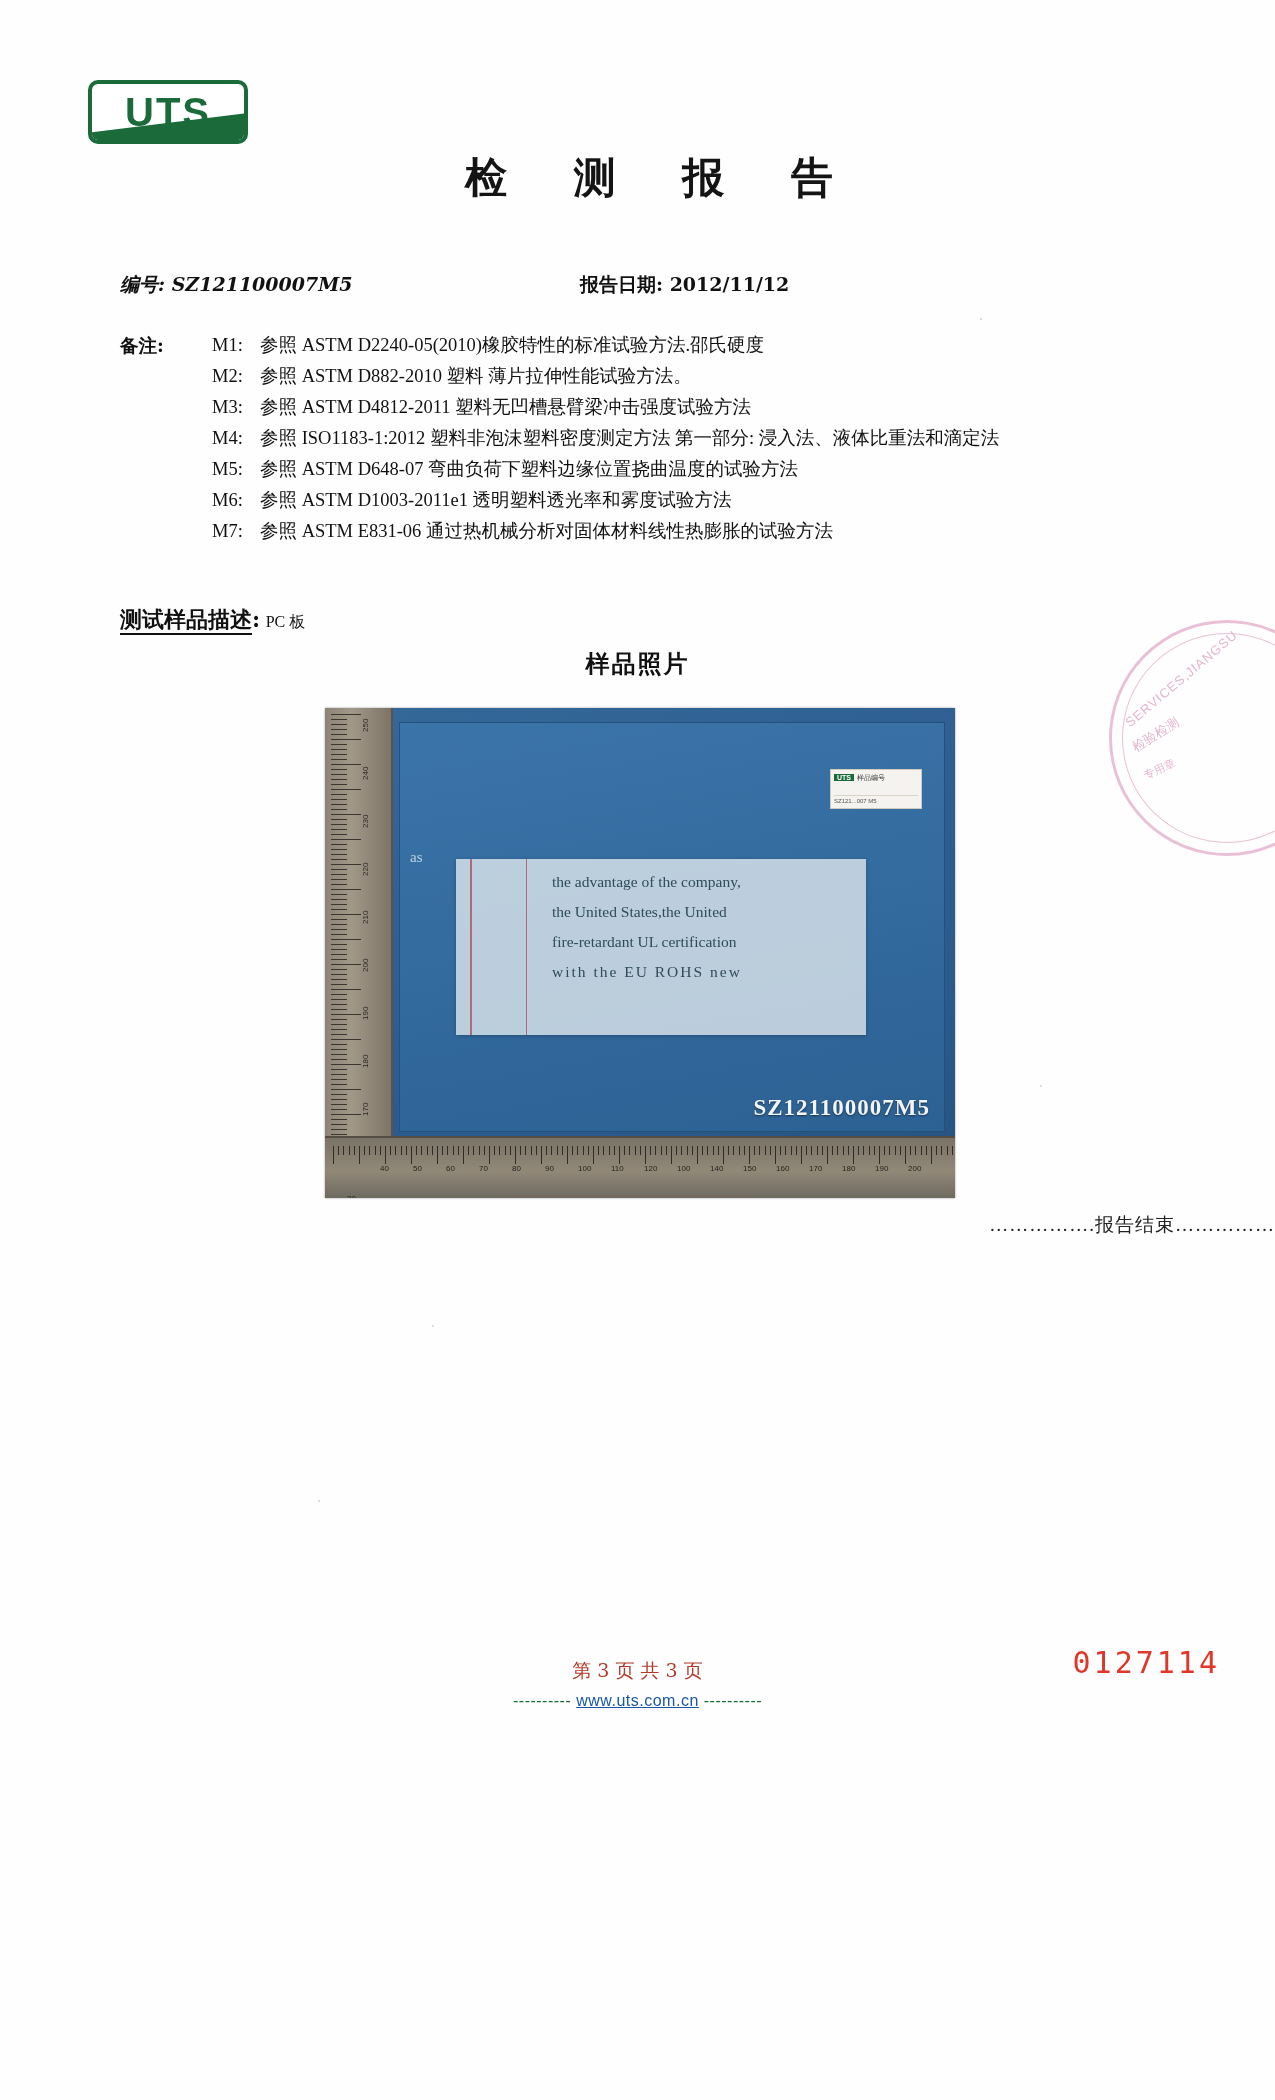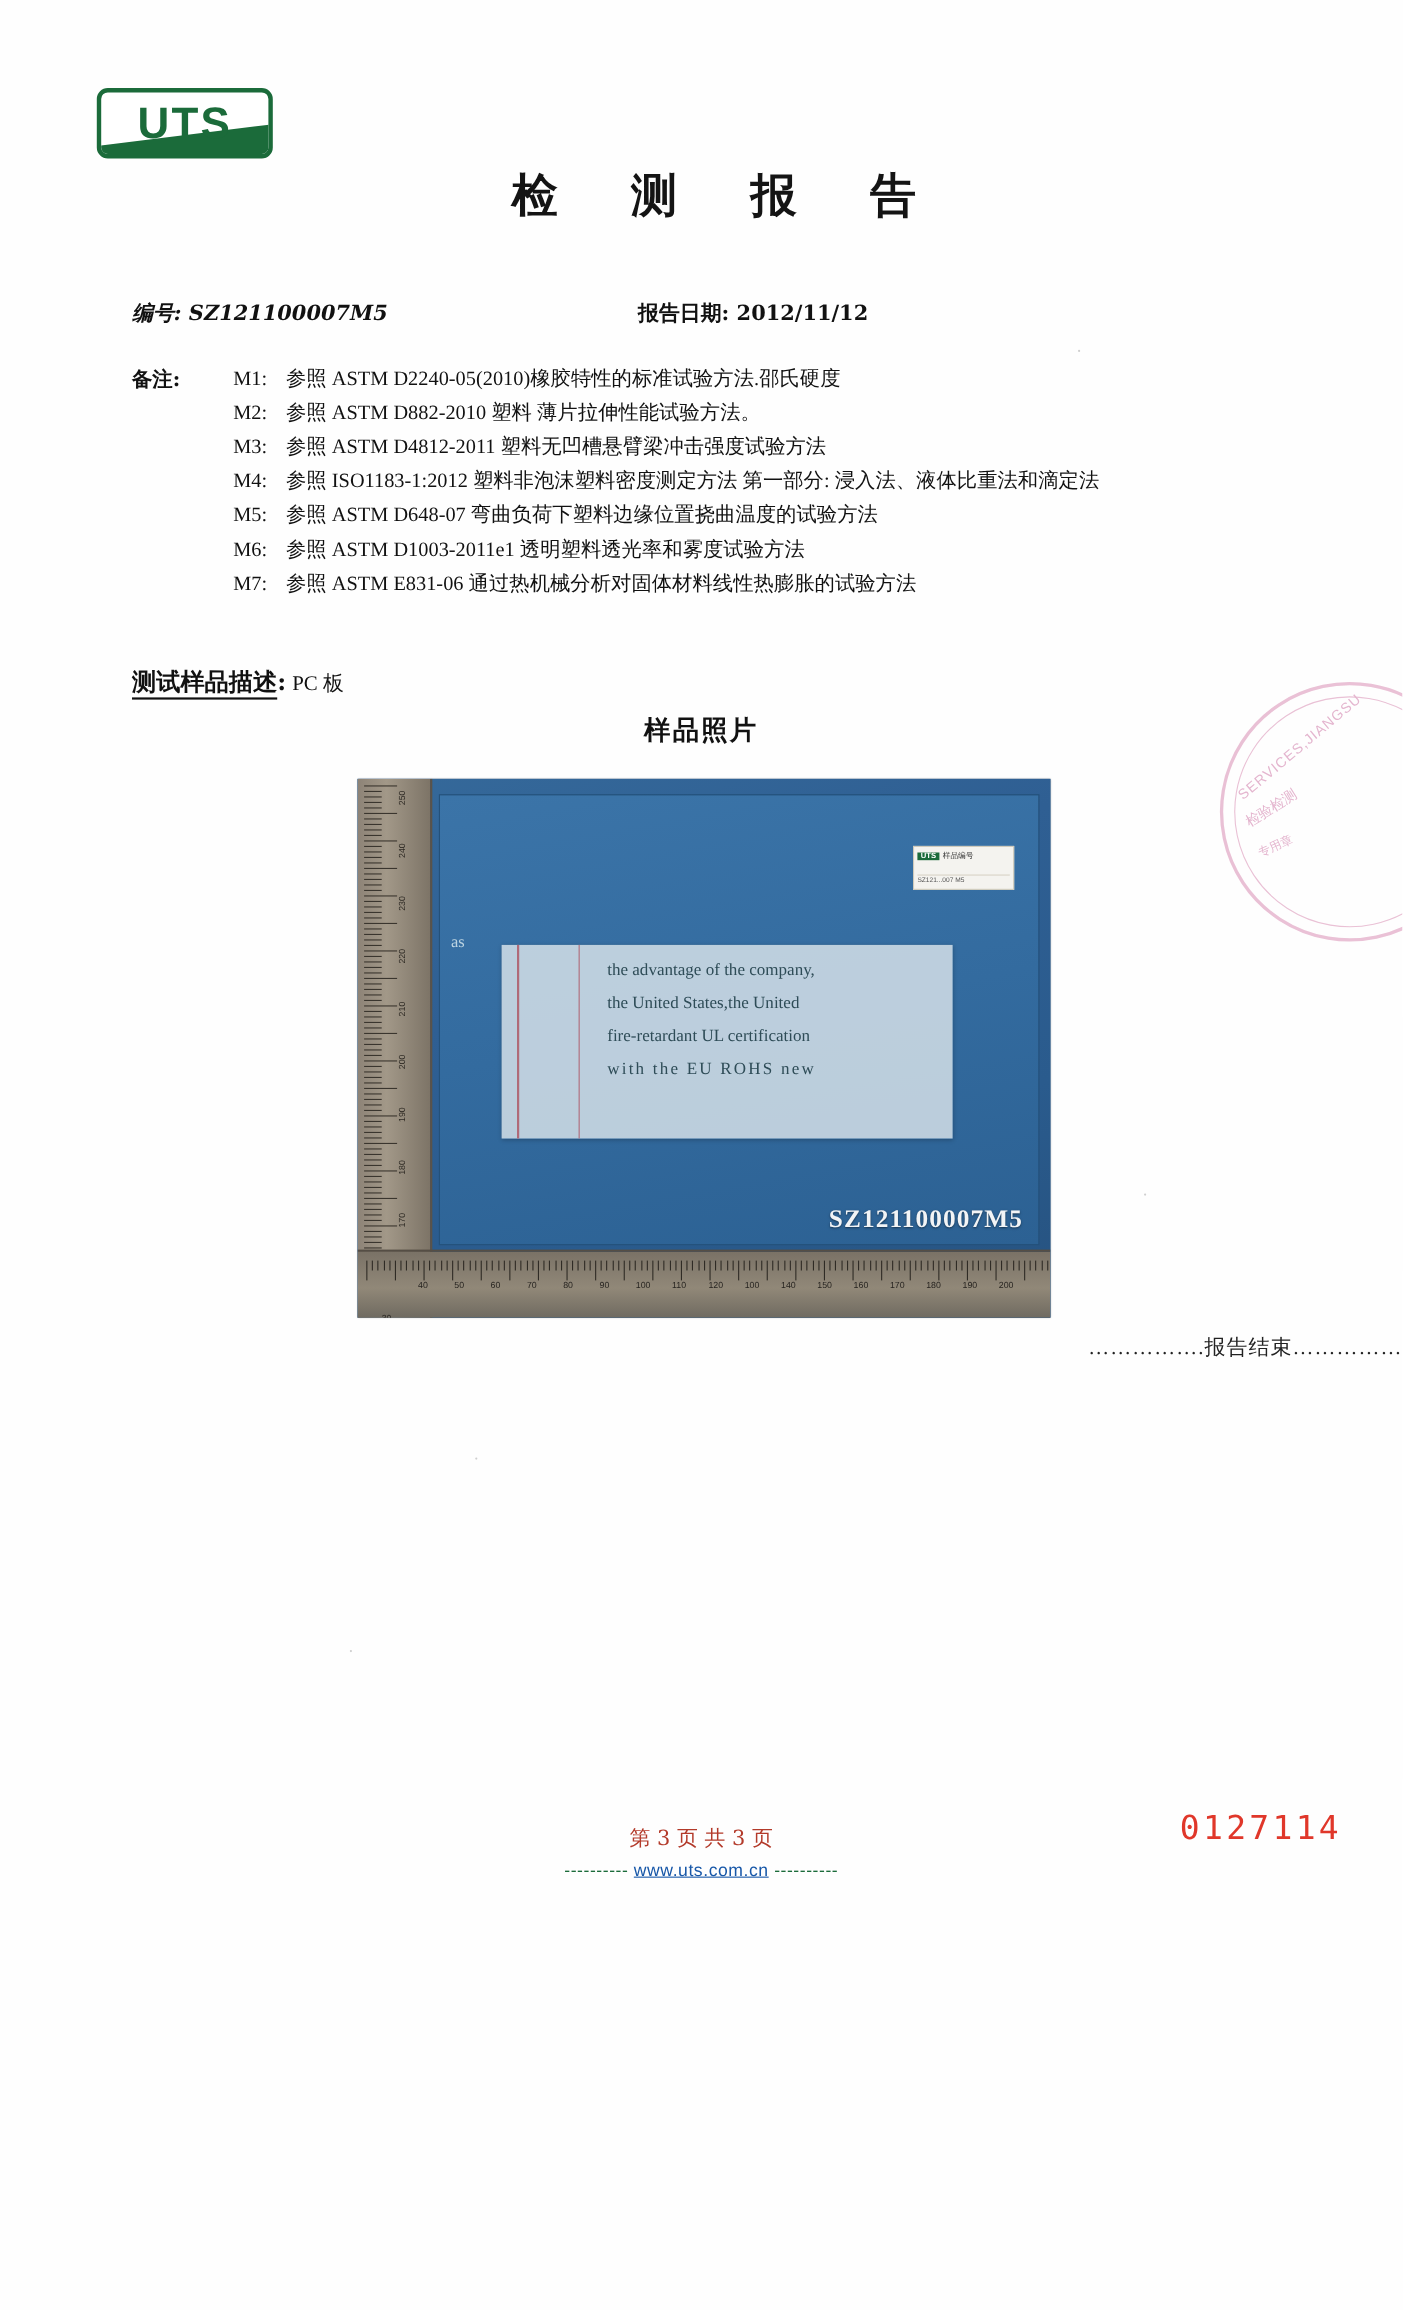--- a/index.html
+++ b/index.html
@@ -142,21 +142,21 @@
     font-weight: bold;
     border-bottom: 2px solid #111;
     padding-bottom: 1px;
   }
   .sample-desc .colon {
     font-family: "DejaVu Serif", serif;
     font-weight: bold;
   }
   .sample-desc .val {
     font-family: "Liberation Serif", serif;
-    font-size: 19px;
+    font-size: 16px;
   }
 
   
   .photo-heading {
     position: absolute;
     left: 0;
     right: 0;
     top: 648px;
     text-align: center;
     font-family: "DejaVu Serif", serif;

